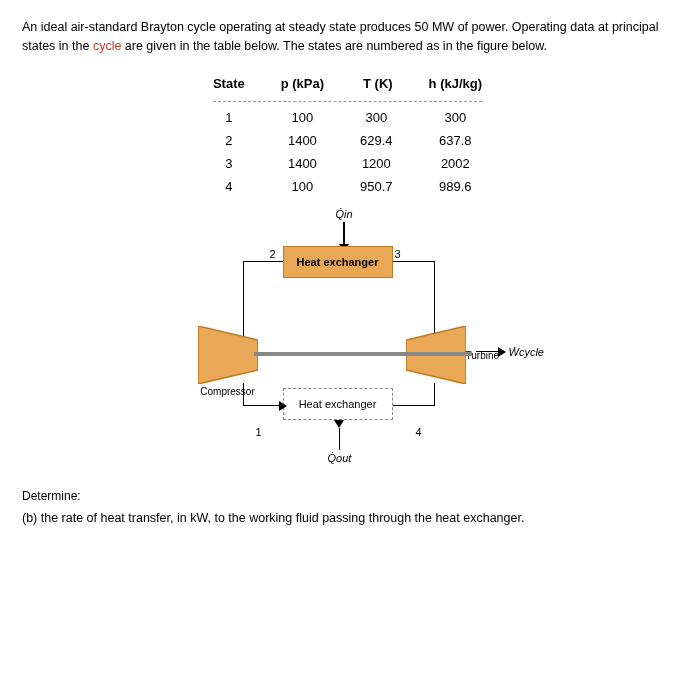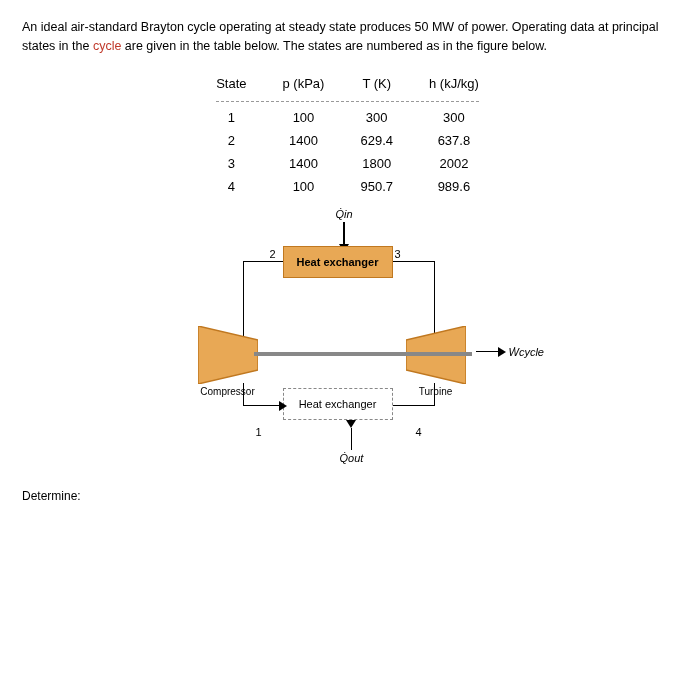--- a/index.html
+++ b/index.html
@@ -24,22 +24,22 @@
     .data-table-wrapper {
       display: flex;
       justify-content: center;
       margin-bottom: 10px;
     }
     .data-table {
       border-collapse: collapse;
       font-size: 13px;
     }
     .data-table th {
-      font-weight: normal;
-      text-align: center;
+      font-weight: bold;
+      text-align: right;
       padding: 2px 18px 6px 18px;
       font-size: 13px;
     }
     .data-table td {
       text-align: center;
       padding: 4px 18px;
       font-size: 13px;
     }
     .table-divider {
       border-top: 1px dashed #999;
@@ -100,21 +100,20 @@
       font-size: 10px;
       margin-top: 2px;
       color: #000;
     }
     
     .turbine-wrapper {
       position: absolute;
       top: 118px;
       left: 218px;
       display: flex;
-      flex-direction: column;
       align-items: center;
     }
     .turbine-label {
       font-size: 10px;
       margin-top: 2px;
       color: #000;
     }
     
     .shaft-line {
       position: absolute;
@@ -148,21 +147,21 @@
       width: 0;
       height: 0;
       border-left: 5px solid transparent;
       border-right: 5px solid transparent;
       border-top: 8px solid #000;
     }
     
     .q-out-arrow {
       position: absolute;
       top: 212px;
-      left: 152px;
+      left: 140px;
       display: flex;
       flex-direction: column;
       align-items: center;
     }
     .q-out-line {
       width: 1.5px;
       height: 22px;
       background: #000;
     }
     .q-out-label {
@@ -257,21 +256,21 @@
       </tr>
       <tr>
         <td>2</td>
         <td>1400</td>
         <td>629.4</td>
         <td>637.8</td>
       </tr>
       <tr>
         <td>3</td>
         <td>1400</td>
-        <td>1800</td>
+        <td>1200</td>
         <td>2002</td>
       </tr>
       <tr>
         <td>4</td>
         <td>100</td>
         <td>950.7</td>
         <td>989.6</td>
       </tr>
     </tbody>
   </table>
@@ -354,13 +353,14 @@
       <div style="width:0;height:0;border-left:5px solid transparent;border-right:5px solid transparent;border-top:8px solid #000;"></div>
       <div class="q-out-line"></div>
       <span class="q-out-label">Q̇out</span>
     </div>
 
   </div>
 </div>
 
 <div class="determine-section">
   <p>Determine:</p>
+  <p class="sub-item">(b) the rate of heat transfer, in kW, to the working fluid passing through the heat exchanger.</p>
 </div>
 
 </body></html>

